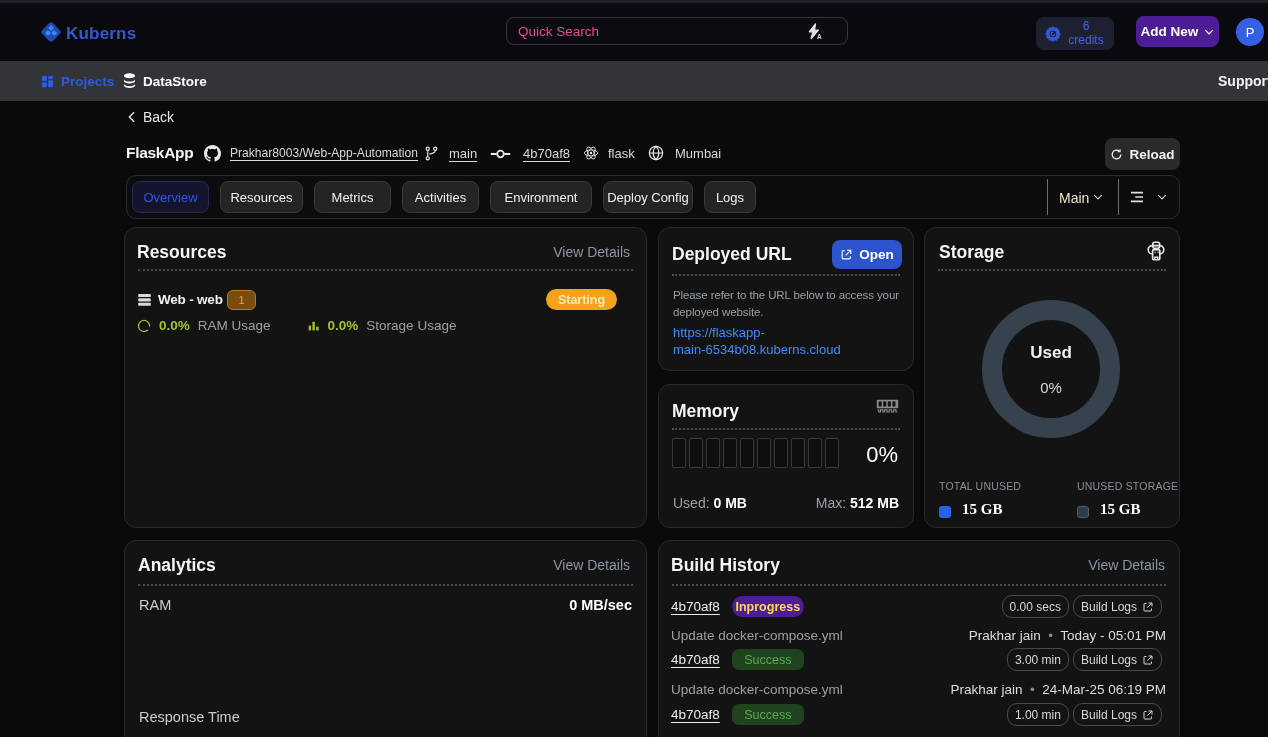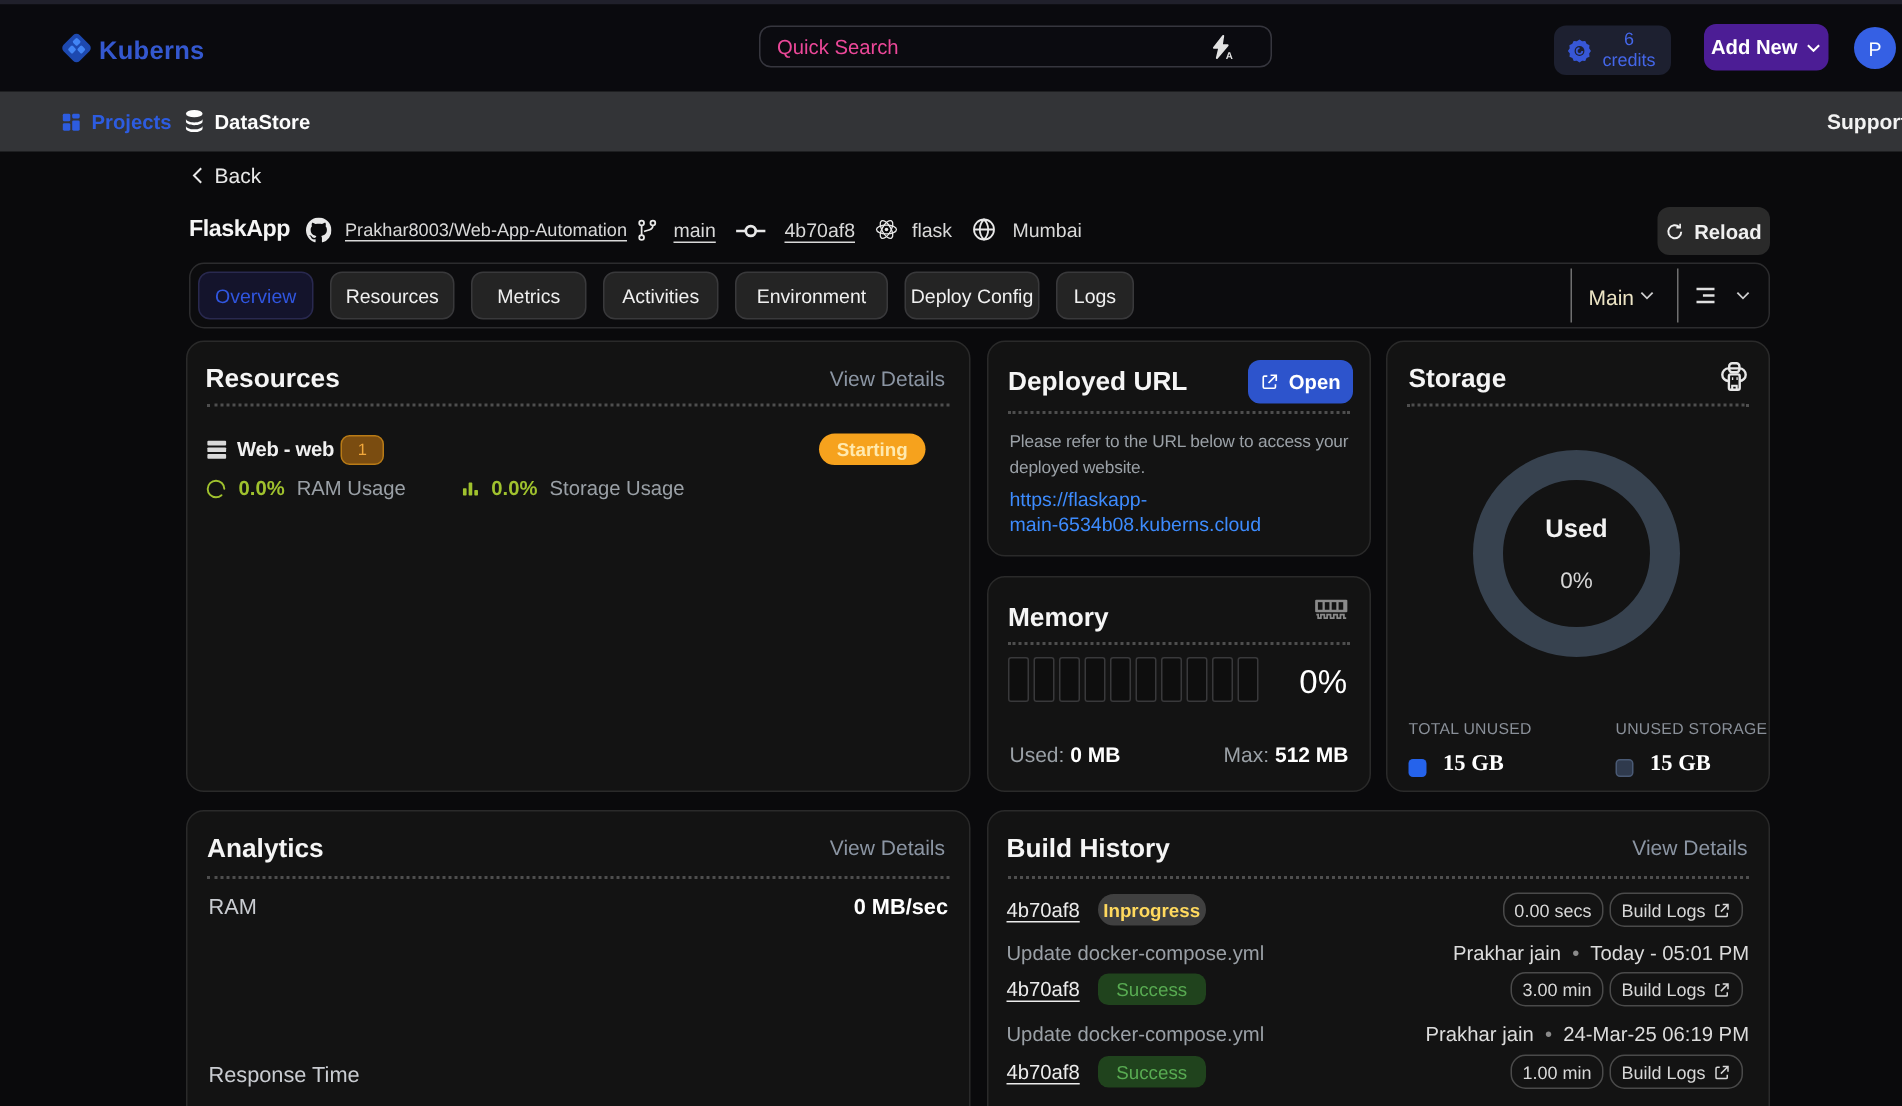--- a/index.html
+++ b/index.html
@@ -107,21 +107,21 @@
 .a-ramv { right:14px; top:56px; color:#fff; font-size:14.5px; font-weight:bold; }
 .a-resp { left:14px; top:168px; color:#c9ccd1; font-size:14.5px; }
 
 
 .b-title { left:12px; top:14px; }
 .b-vd { right:14px; top:16px; }
 .b-dots { left:13px; right:13px; top:43px; }
 .bh-row { left:12px; right:17px; display:flex; align-items:center; }
 .commit { color:#ececec; font-size:13.5px; text-decoration:underline; text-underline-offset:3px; }
 .pill { margin-left:12px; width:72px; height:21px; font-size:12.5px; font-weight:bold; display:flex; align-items:center; justify-content:center; }
-.pill-prog { background:#404040; color:#ffd95e; border-radius:11px; }
+.pill-prog { background:#4c1d95; color:#ffd95e; border-radius:11px; }
 .pill-succ { background:#20431d; color:#58ab52; border-radius:7px; font-weight:normal; }
 .bh-right { margin-left:auto; display:flex; gap:4px; }
 .opill { border:1px solid #4a4a4a; border-radius:10px; color:#d7d7d7; font-size:12px; height:23px; padding:0 7px; display:flex; align-items:center; gap:5px; }
 .bh-sub { left:12px; right:13px; display:flex; justify-content:space-between; color:#9aa0a6; font-size:13.5px; }
 .bh-sub .who { color:#dcdcdc; }
 .dot { color:#8a8a8a; }
 </style>
 </head>
 <body>
 <div class="topstrip"></div>

